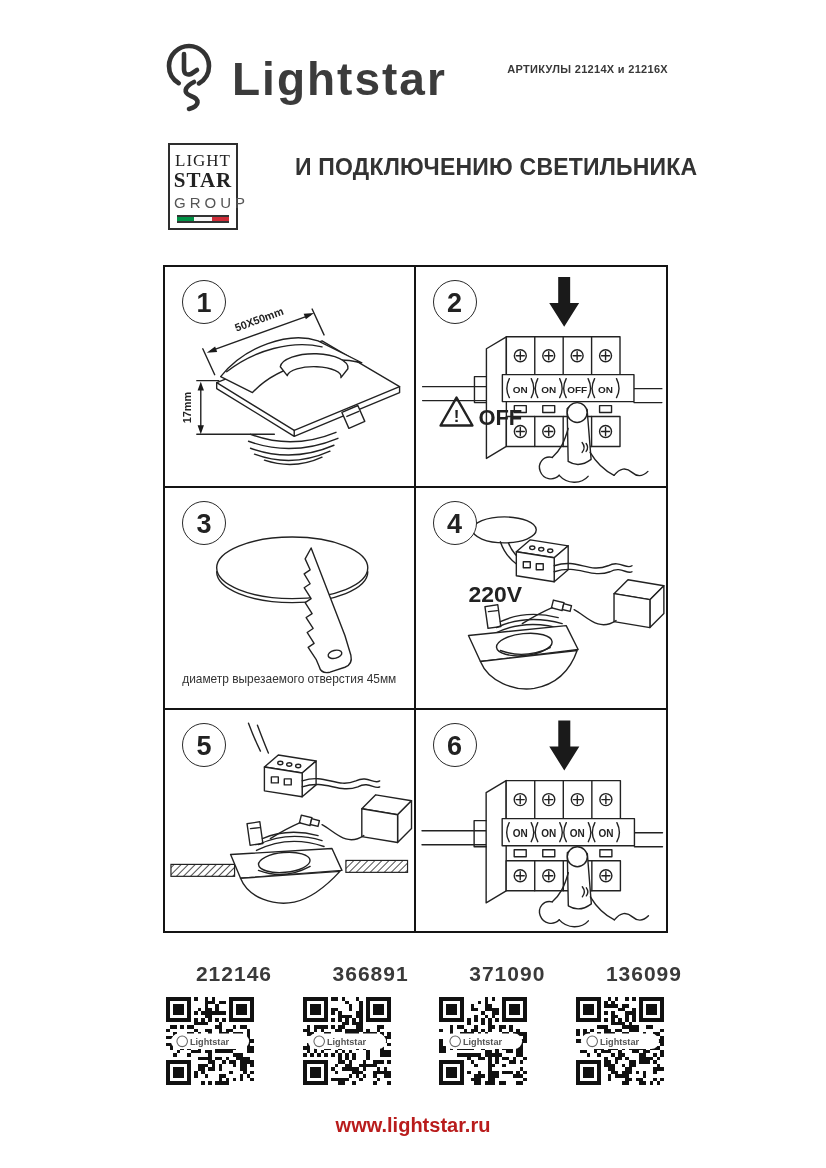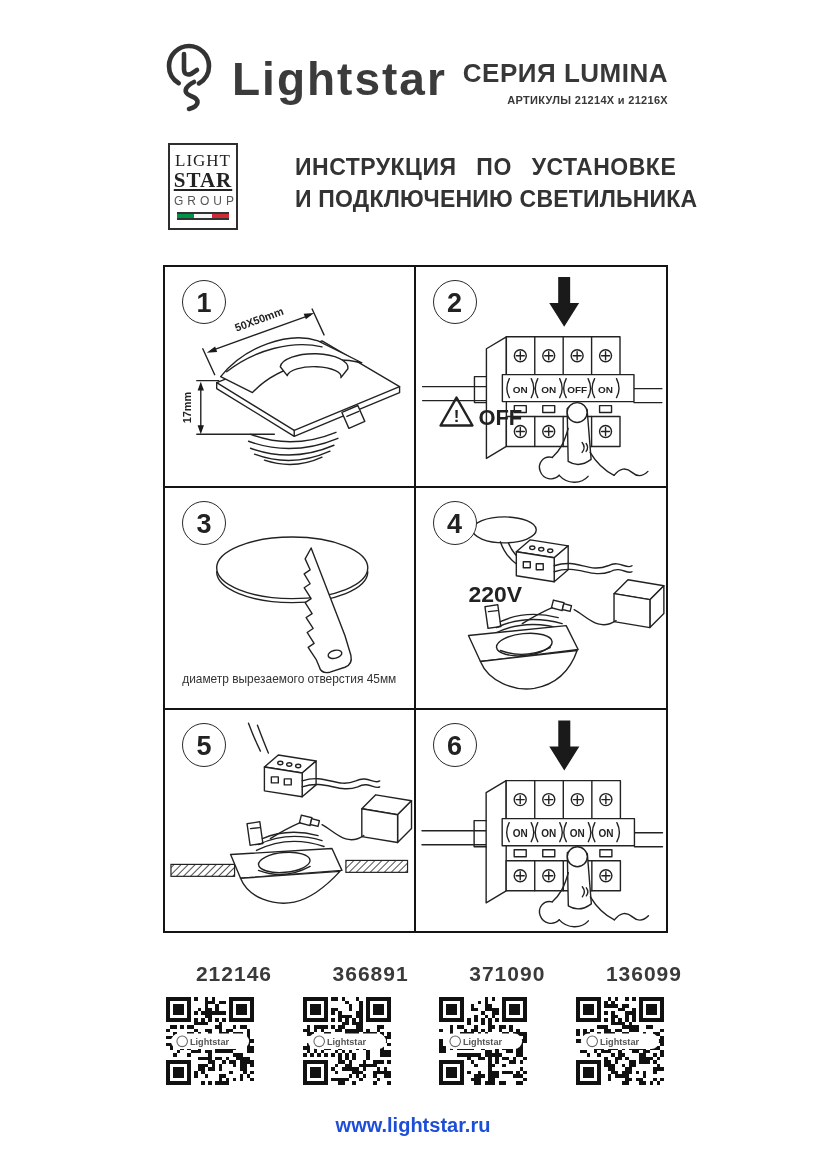--- a/index.html
+++ b/index.html
@@ -12,22 +12,22 @@
   .brand-word { position:absolute; left:232px; top:52px; font-size:46px; font-weight:700;
                 color:#3b3b3b; letter-spacing:2px; }
   .series-block { position:absolute; right:158px; top:58px; text-align:right; }
   .series-title { font-size:26px; font-weight:800; color:#383838; letter-spacing:0.5px; }
   .series-articles { font-size:11px; font-weight:700; color:#383838; margin-top:5px; letter-spacing:0.3px; }
 
   .group-box { position:absolute; left:168px; top:143px; width:70px; height:87px;
                border:2px solid #2e2e2e; text-align:center; padding-top:7px;
                font-family:"Liberation Serif", serif; background:#fff; }
   .group-l1 { font-size:17px; font-weight:400; letter-spacing:1px; color:#222; line-height:18px; }
-  .group-l2 { font-size:21px; font-weight:700; letter-spacing:1px; color:#222; line-height:21px;text-decoration:underline; }
-  .group-l3 { font-family:"Liberation Sans", sans-serif; font-size:12px; letter-spacing:4px;
+  .group-l2 { font-size:21px; font-weight:700; letter-spacing:1px; color:#222; line-height:21px; }
+  .group-l3 { font-family:"Liberation Sans", sans-serif; font-size:15px; letter-spacing:4px;
               color:#555; margin-top:3px; text-indent:4px; }
   .flag-bar { margin:4px 7px 0 7px; height:8px; border-top:2px solid #333; border-bottom:2px solid #333;
               display:flex; }
   .flag-bar span { flex:1; height:100%; }
 
   .doc-title { position:absolute; left:295px; top:151px; color:#333; }
   .doc-title-l1 { font-size:23px; font-weight:800; word-spacing:13px; letter-spacing:0.5px; line-height:32px; }
   .doc-title-l2 { font-size:23px; font-weight:800; letter-spacing:0.2px; line-height:32px; }
 
   
@@ -54,52 +54,50 @@
   .volt { font-size:23px; font-weight:800; fill:#222; }
 
   
   .products-row { position:absolute; left:148px; top:962px; width:534px; display:flex;
                   justify-content:space-between; }
   .product { width:124px; text-align:right; }
   .product-code { font-size:21px; font-weight:700; color:#3a3a3a; letter-spacing:1px; }
   .qr { display:block; margin:11px auto 0 auto; width:88px; height:88px; }
 
   .footer-url { position:absolute; left:0; top:1114px; width:100%; text-align:center;
-                font-size:20px; font-weight:800; color:#1d4ed8; }
+                font-size:20px; font-weight:800; color:#b91c1c; }
 </style>
 </head>
 <body>
 
 <div class="page">
 
   <svg class="bulb-logo" width="58" height="78" viewBox="0 0 58 78">
     <circle cx="27" cy="26" r="20" fill="none" stroke="#333" stroke-width="4.6" stroke-dasharray="104.7 21" stroke-dashoffset="-41.9" stroke-linecap="round"></circle>
     <path d="M22,14 L22,29 Q22,36 29,34 L35,30" fill="none" stroke="#333" stroke-width="4.6" stroke-linecap="round" stroke-linejoin="round"></path>
     <path d="M32,42 C22,47 21,53 29,56 C38,59 38,66 27,69" fill="none" stroke="#333" stroke-width="4.6" stroke-linecap="round"></path>
   </svg>
   <div class="brand-word">Lightstar</div>
 
   <div class="series-block">
-    <div class="series-title">СЕРИЯ LUMINA</div>
     <div class="series-articles">АРТИКУЛЫ 21214X и 21216X</div>
   </div>
 
   <div class="group-box">
     <div class="group-l1">LIGHT</div>
     <div class="group-l2">STAR</div>
     <div class="group-l3">GROUP</div>
     <div class="flag-bar">
       <span style="background:#009246"></span>
         <span style="background:#f6f6f6"></span>
         <span style="background:#ce2b37"></span>
     </div>
   </div>
 
   <div class="doc-title">
-    <div class="doc-title-l1">ИНСТРУКЦИЯ ПО УСТАНОВКЕ</div>
     <div class="doc-title-l2">И ПОДКЛЮЧЕНИЮ СВЕТИЛЬНИКА</div>
   </div>
 
   <div class="steps-grid">
 
     <div class="cell cb cr">
       <div class="stepnum">1</div>
       <svg class="ill" viewBox="0 0 250 220">
         <g>
           <path class="ln" d="M50,108 L38,82 M160,68 L148,42"></path>

